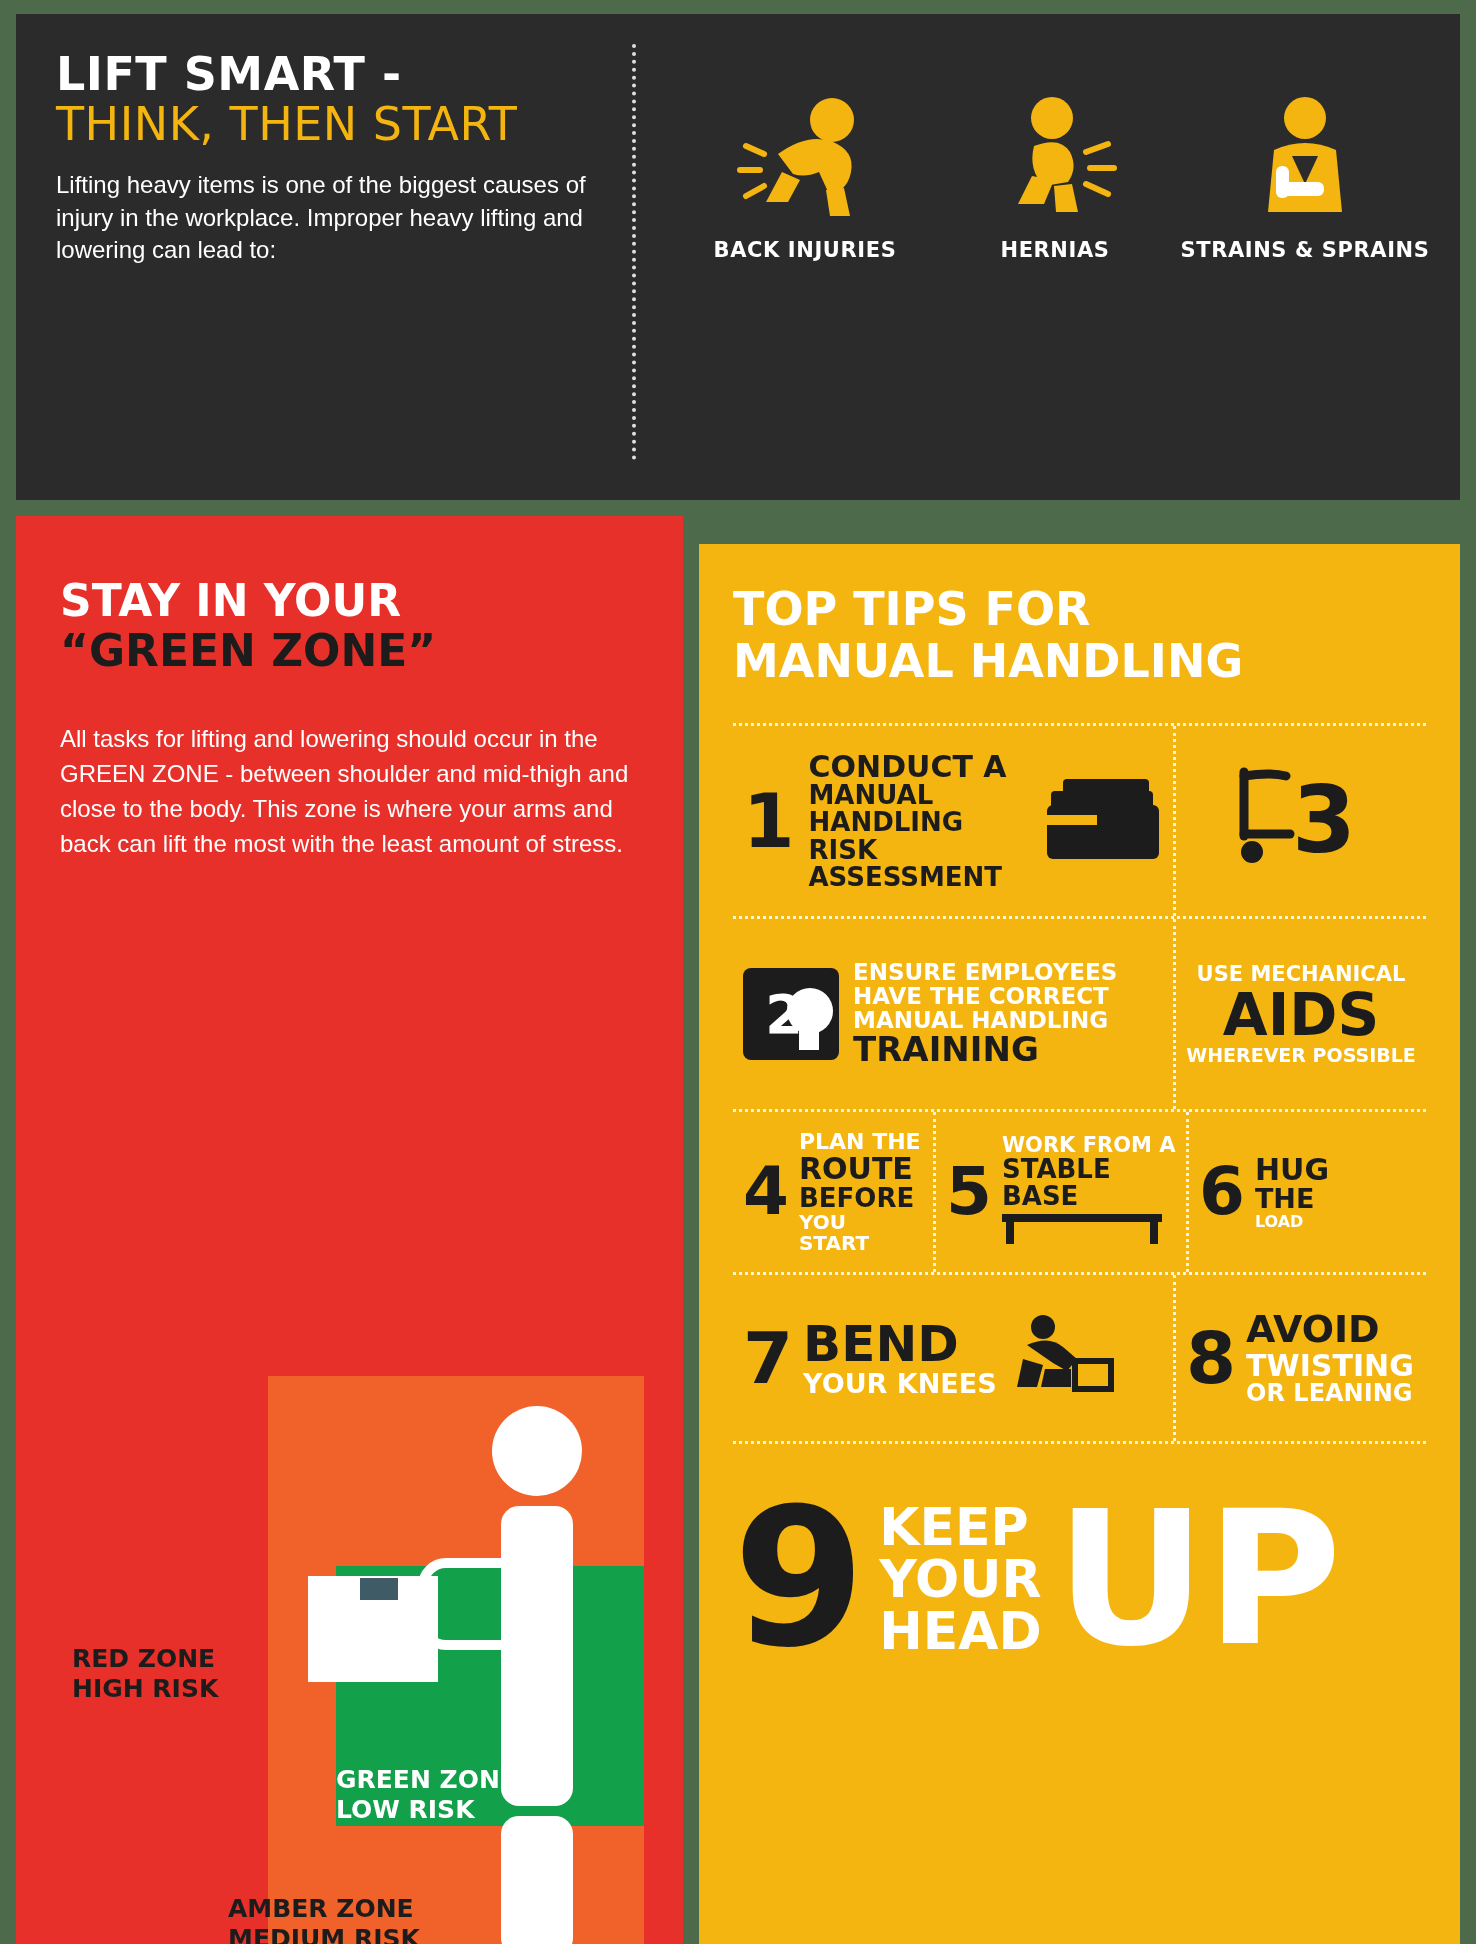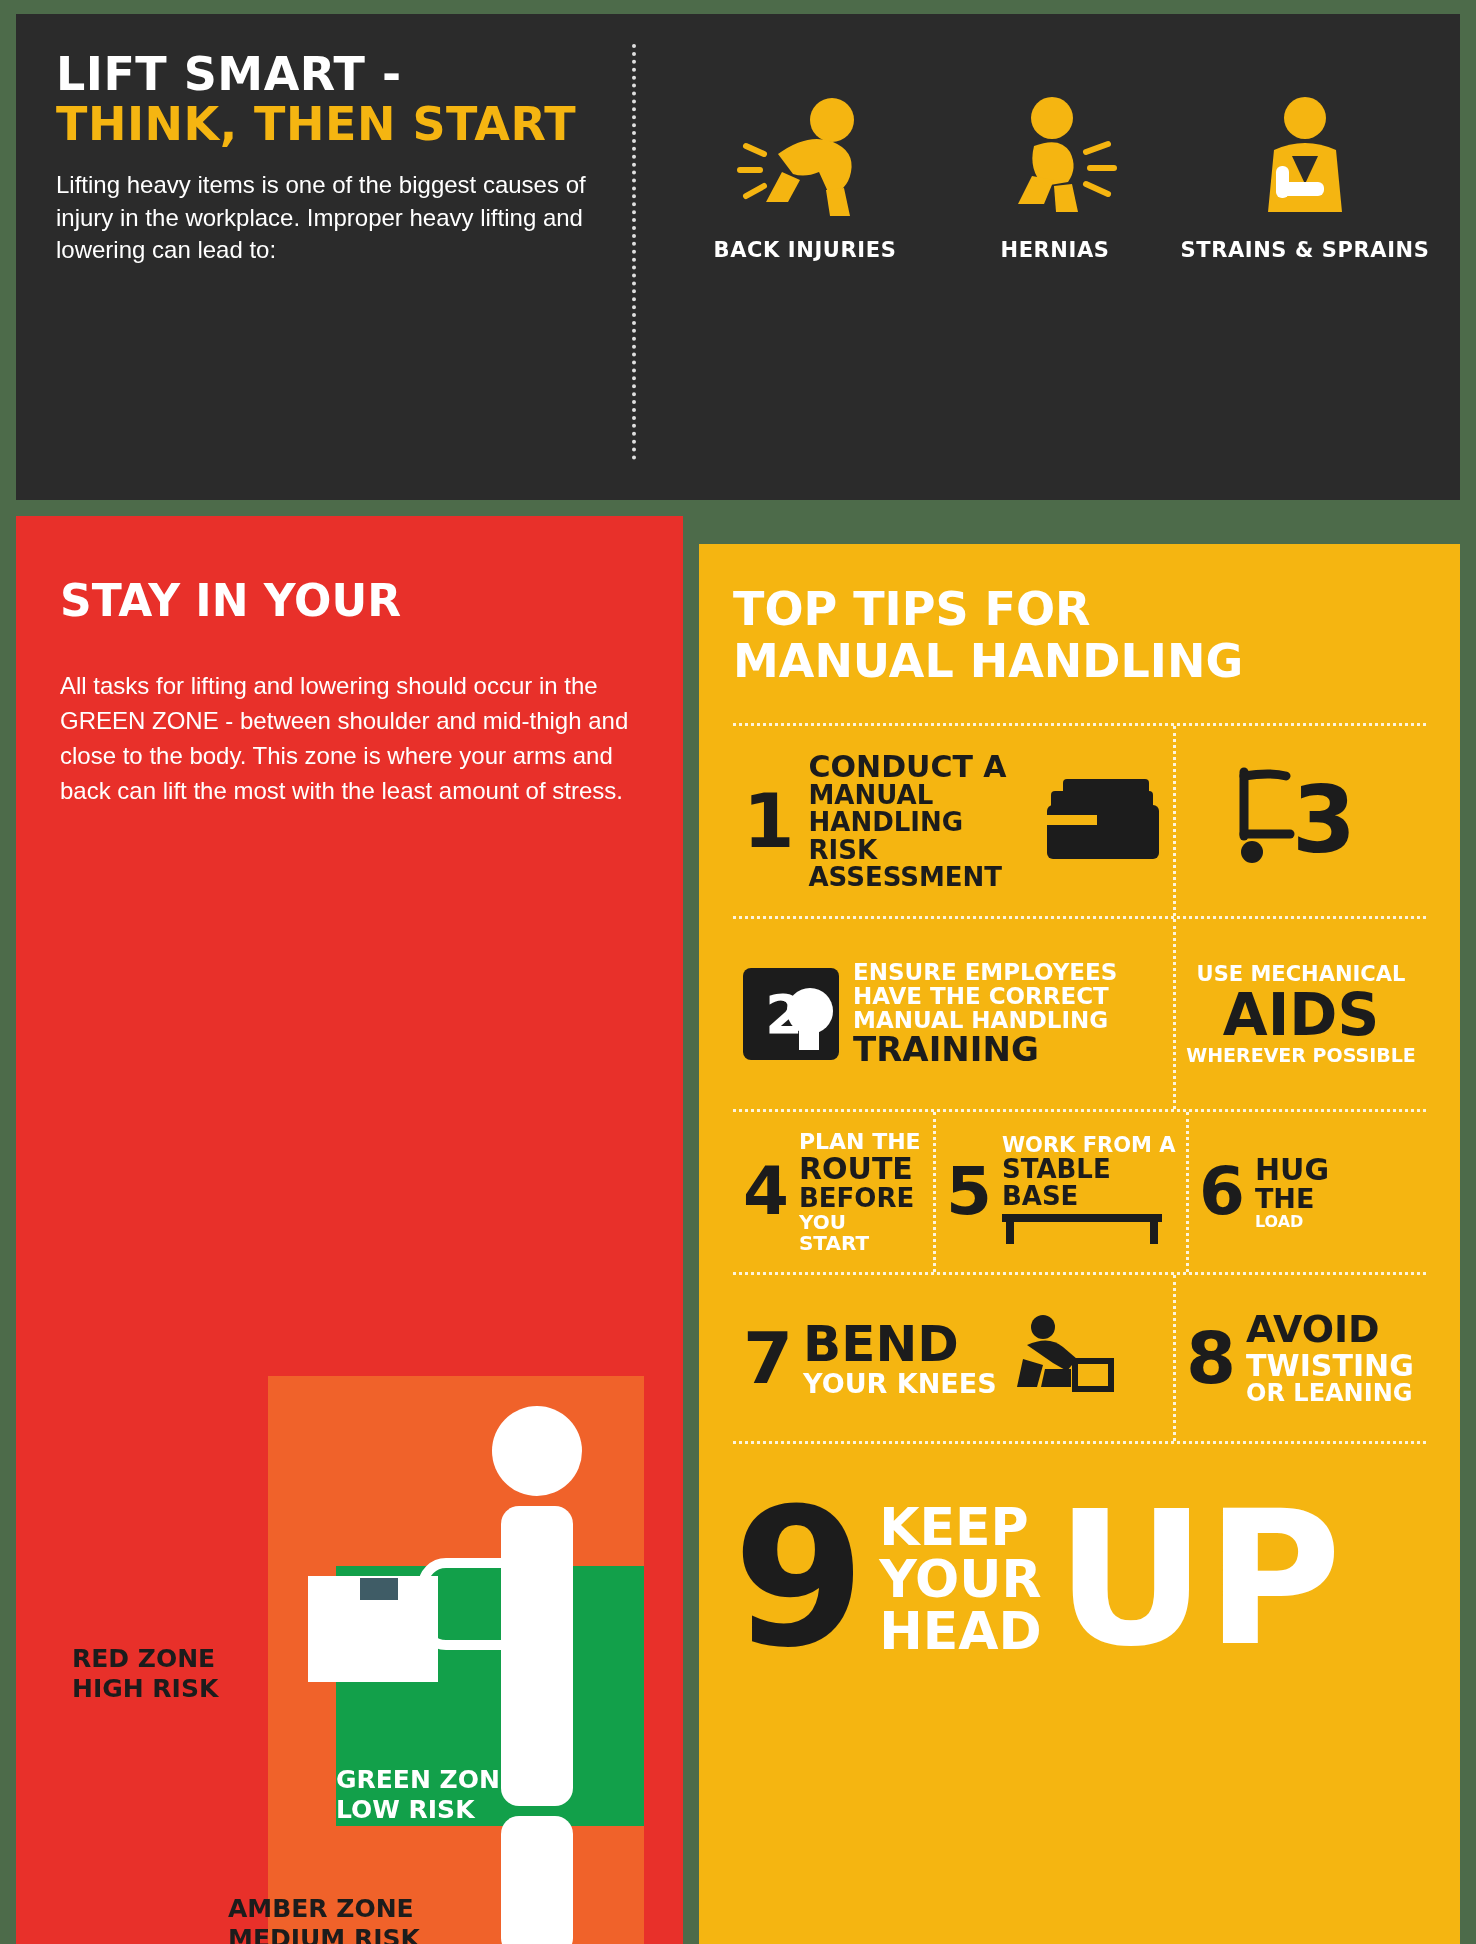--- a/index.html
+++ b/index.html
@@ -41,21 +41,21 @@
   .title-line1 {
     font-family: "DejaVu Sans", sans-serif;
     font-weight: bold;
     font-size: 46px;
     letter-spacing: 0.5px;
     color: #ffffff;
     line-height: 1.05;
   }
   .title-line2 {
     font-family: "DejaVu Sans", sans-serif;
-    font-weight: bold;
+    font-weight: normal;
     font-size: 46px;
     letter-spacing: 0.5px;
     color: #f5b511;
     line-height: 1.15;
     margin-bottom: 18px;
   }
   .header-sub {
     color: #ffffff;
     font-size: 24px;
     line-height: 1.36;
@@ -395,20 +395,21 @@
         <div class="cap">STRAINS &amp; SPRAINS</div>
       </div>
 
     </div>
   </div>
 
   <div class="columns">
 
     <div class="col-red">
       <div class="red-title1">STAY IN YOUR</div>
+      <div class="red-title2">“GREEN ZONE”</div>
       <div class="red-body">All tasks for lifting and lowering should occur in the GREEN ZONE - between shoulder and mid-thigh and close to the body. This zone is where your arms and back can lift the most with the least amount of stress.</div>
 
       <div class="zone-wrap">
         <div class="zone-amber"></div>
         <div class="zone-green"></div>
         <div class="box-white"></div>
         <div class="box-tape"></div>
         <div class="person-arm"></div>
         <div class="person-head"></div>
         <div class="person-torso"></div>

